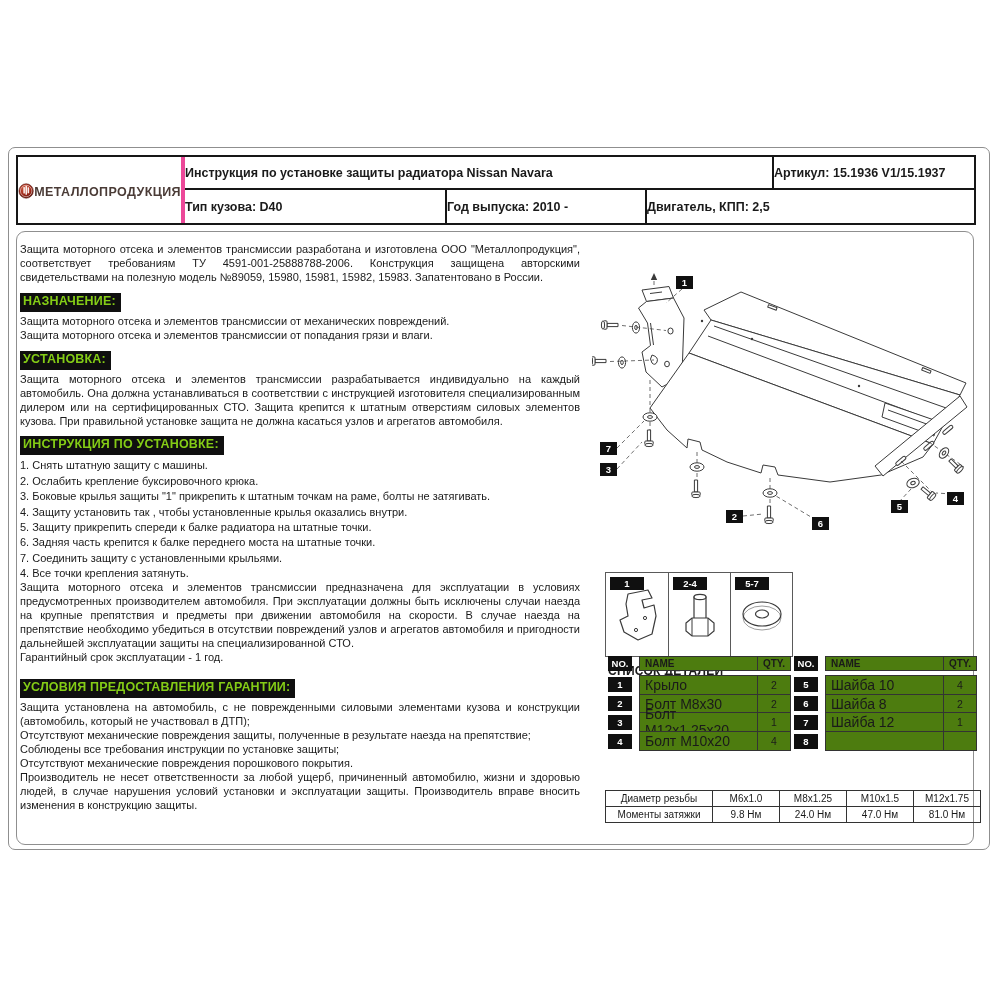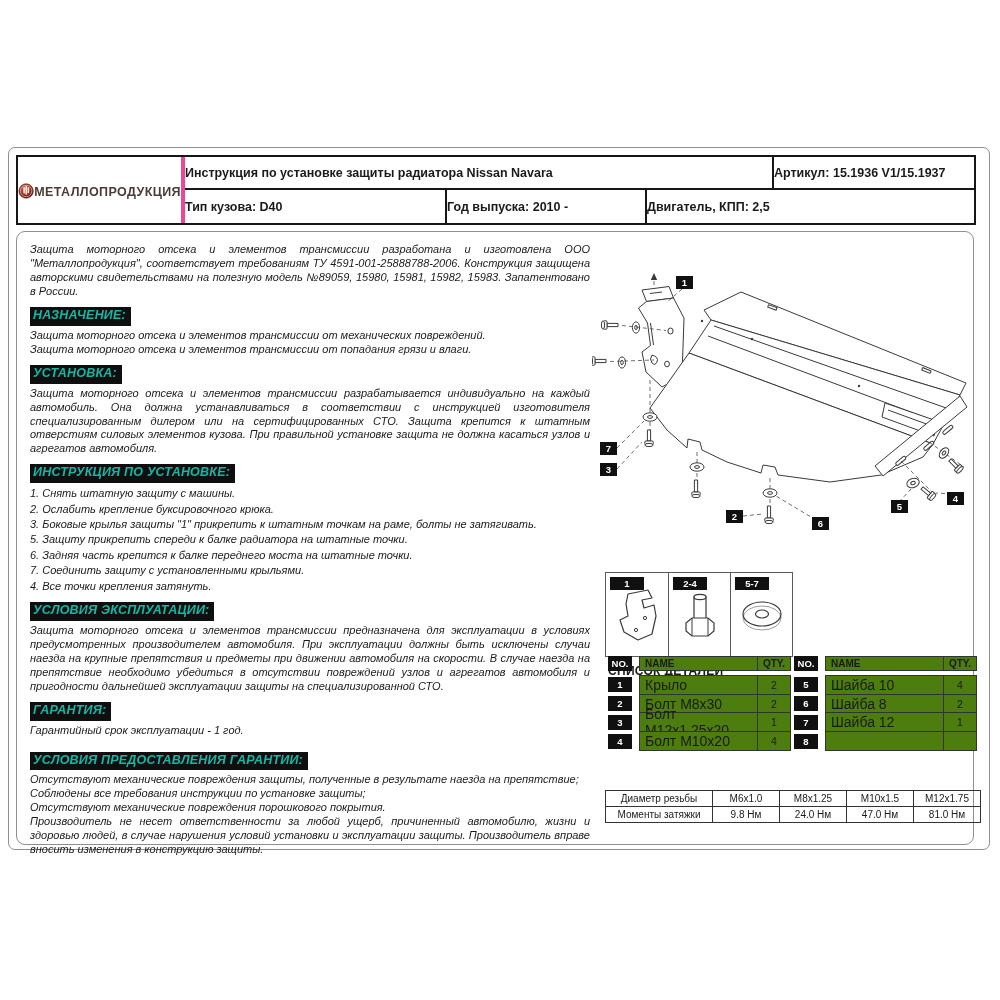--- a/index.html
+++ b/index.html
@@ -23,24 +23,24 @@
   .hdr-right{display:grid;grid-template-rows:1fr 1fr;}
   .hdr-row1{display:grid;grid-template-columns:1fr 200px;border-bottom:2px solid #161616;}
   .hdr-row2{display:grid;grid-template-columns:262px 200px 1fr;}
   .hcell{display:flex;align-items:center;padding-left:0;font-weight:bold;font-size:12.5px;}
   .hdiv-r{border-right:2px solid #161616;}
   
   .main-box{
     position:absolute;left:16px;top:231px;width:956px;height:612px;
     border:1.5px solid #8f8f8f;border-radius:9px;
   }
-  .left-col{position:absolute;left:30px;top:243px;width:560px;font-size:11px;line-height:1.27;font-style:italic;}
+  .left-col{position:absolute;left:20px;top:243px;width:560px;font-size:11px;line-height:1.27;}
   .jp{text-align:justify;}
   .sec-h{
-    display:inline-block;background:#0f0f0f;color:#14b8a6;font-weight:bold;
+    display:inline-block;background:#0f0f0f;color:#84cc16;font-weight:bold;
     font-size:12.5px;padding:1px 5px 2px 3px;margin:8px 0 3px;letter-spacing:.2px;
   }
   .list-line{line-height:1.4;}
   .terms-line{text-align:justify;}
   
   .diagram-svg{position:absolute;left:592px;top:260px;}
   .diagram-svg path,.diagram-svg rect.part,.diagram-svg ellipse.part,.diagram-svg line.solid{
     fill:#ffffff;stroke:#3a3a3a;stroke-width:1;stroke-linejoin:round;
   }
   .diagram-svg .dash{stroke:#4a4a4a;stroke-width:0.8;stroke-dasharray:4 3;fill:none;}
@@ -128,32 +128,32 @@
   <div>Защита моторного отсека и элементов трансмиссии от механических повреждений.</div>
   <div>Защита моторного отсека и элементов трансмиссии от попадания грязи и влаги.</div>
 
   <div><span class="sec-h">УСТАНОВКА:</span></div>
   <div class="jp">Защита моторного отсека и элементов трансмиссии разрабатывается индивидуально на каждый автомобиль. Она должна устанавливаться в соответствии с инструкцией изготовителя специализированным дилером или на сертифицированных СТО. Защита крепится к штатным отверстиям силовых элементов кузова. При правильной установке защита не должна касаться узлов и агрегатов автомобиля.</div>
 
   <div><span class="sec-h">ИНСТРУКЦИЯ ПО УСТАНОВКЕ:</span></div>
   <div class="list-line">1. Снять штатную защиту с машины.</div>
   <div class="list-line">2. Ослабить крепление буксировочного крюка.</div>
   <div class="list-line">3. Боковые крылья защиты "1" прикрепить к штатным точкам на раме, болты не затягивать.</div>
+  <div class="list-line">4. Защиту установить так , чтобы установленные крылья оказались внутри.</div>
   <div class="list-line">5. Защиту прикрепить спереди к балке радиатора на штатные точки.</div>
   <div class="list-line">6. Задняя часть крепится к балке переднего моста на штатные точки.</div>
   <div class="list-line">7. Соединить защиту с установленными крыльями.</div>
   <div class="list-line">4. Все точки крепления затянуть.</div>
 
-  <div><span class="sec-h">УСЛОВИЯ ЭКСПЛУАТАЦИИ:</span></div>
   <div class="jp">Защита моторного отсека и элементов трансмиссии предназначена для эксплуатации в условиях предусмотренных производителем автомобиля. При эксплуатации должны быть исключены случаи наезда на крупные препятствия и предметы при движении автомобиля на скорости. В случае наезда на препятствие необходимо убедиться в отсутствии повреждений узлов и агрегатов автомобиля и пригодности дальнейшей эксплуатации защиты на специализированной СТО.</div>
 
-  <div><span class="sec-h">ГАРАНТИЯ:</span></div>
   <div>Гарантийный срок эксплуатации - 1 год.</div>
 
   <div style="margin-top:6px;"><span class="sec-h">УСЛОВИЯ ПРЕДОСТАВЛЕНИЯ ГАРАНТИИ:</span></div>
+  <div class="terms-line">Защита установлена на автомобиль, с не поврежденными силовыми элементами кузова и конструкции (автомобиль, который не участвовал в ДТП);</div>
   <div class="terms-line">Отсутствуют механические повреждения защиты, полученные в результате наезда на препятствие;</div>
   <div class="terms-line">Соблюдены все требования инструкции по установке защиты;</div>
   <div class="terms-line">Отсутствуют механические повреждения порошкового покрытия.</div>
   <div class="terms-line">Производитель не несет ответственности за любой ущерб, причиненный автомобилю,  жизни и здоровью людей, в случае нарушения условий установки и эксплуатации защиты. Производитель вправе вносить изменения в конструкцию защиты.</div>
 </div>
 
 <svg class="diagram-svg" width="392" height="300" viewBox="0 0 392 300">
 
   <polygon points="62,13 58.8,20 65.2,20" class="dot"></polygon>
   <line x1="62" y1="21" x2="62" y2="30" class="dash"></line>

